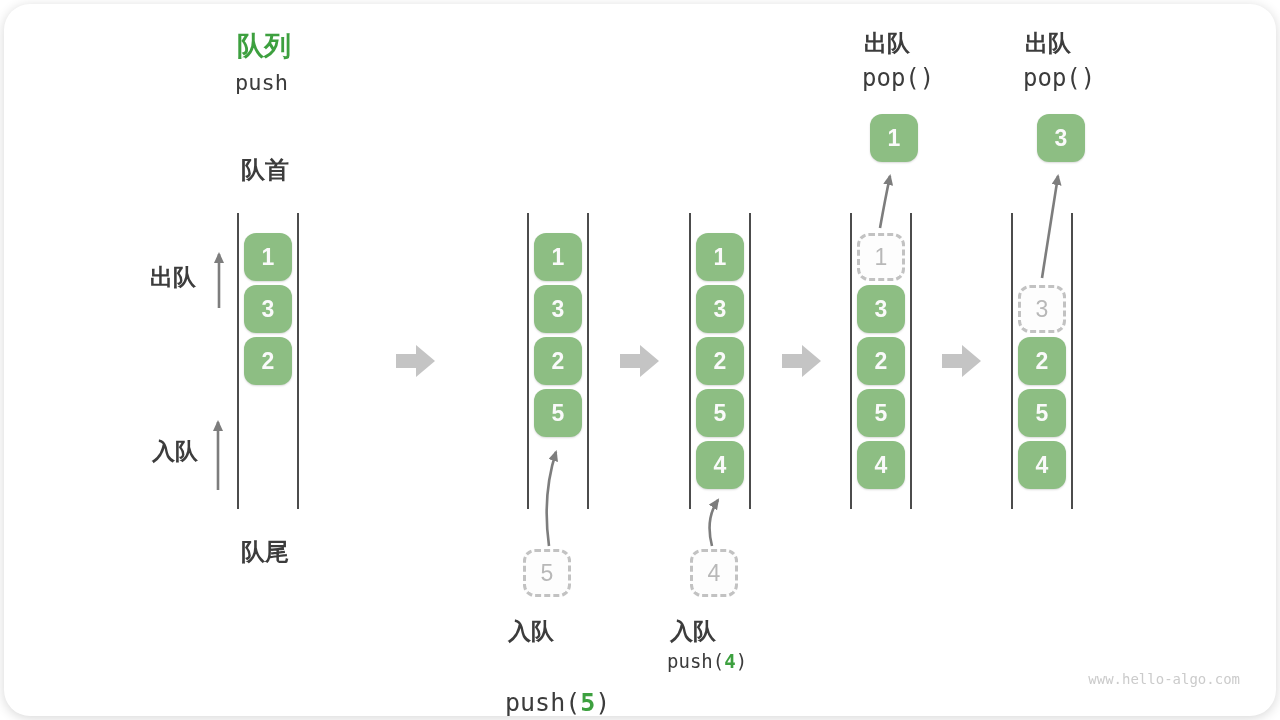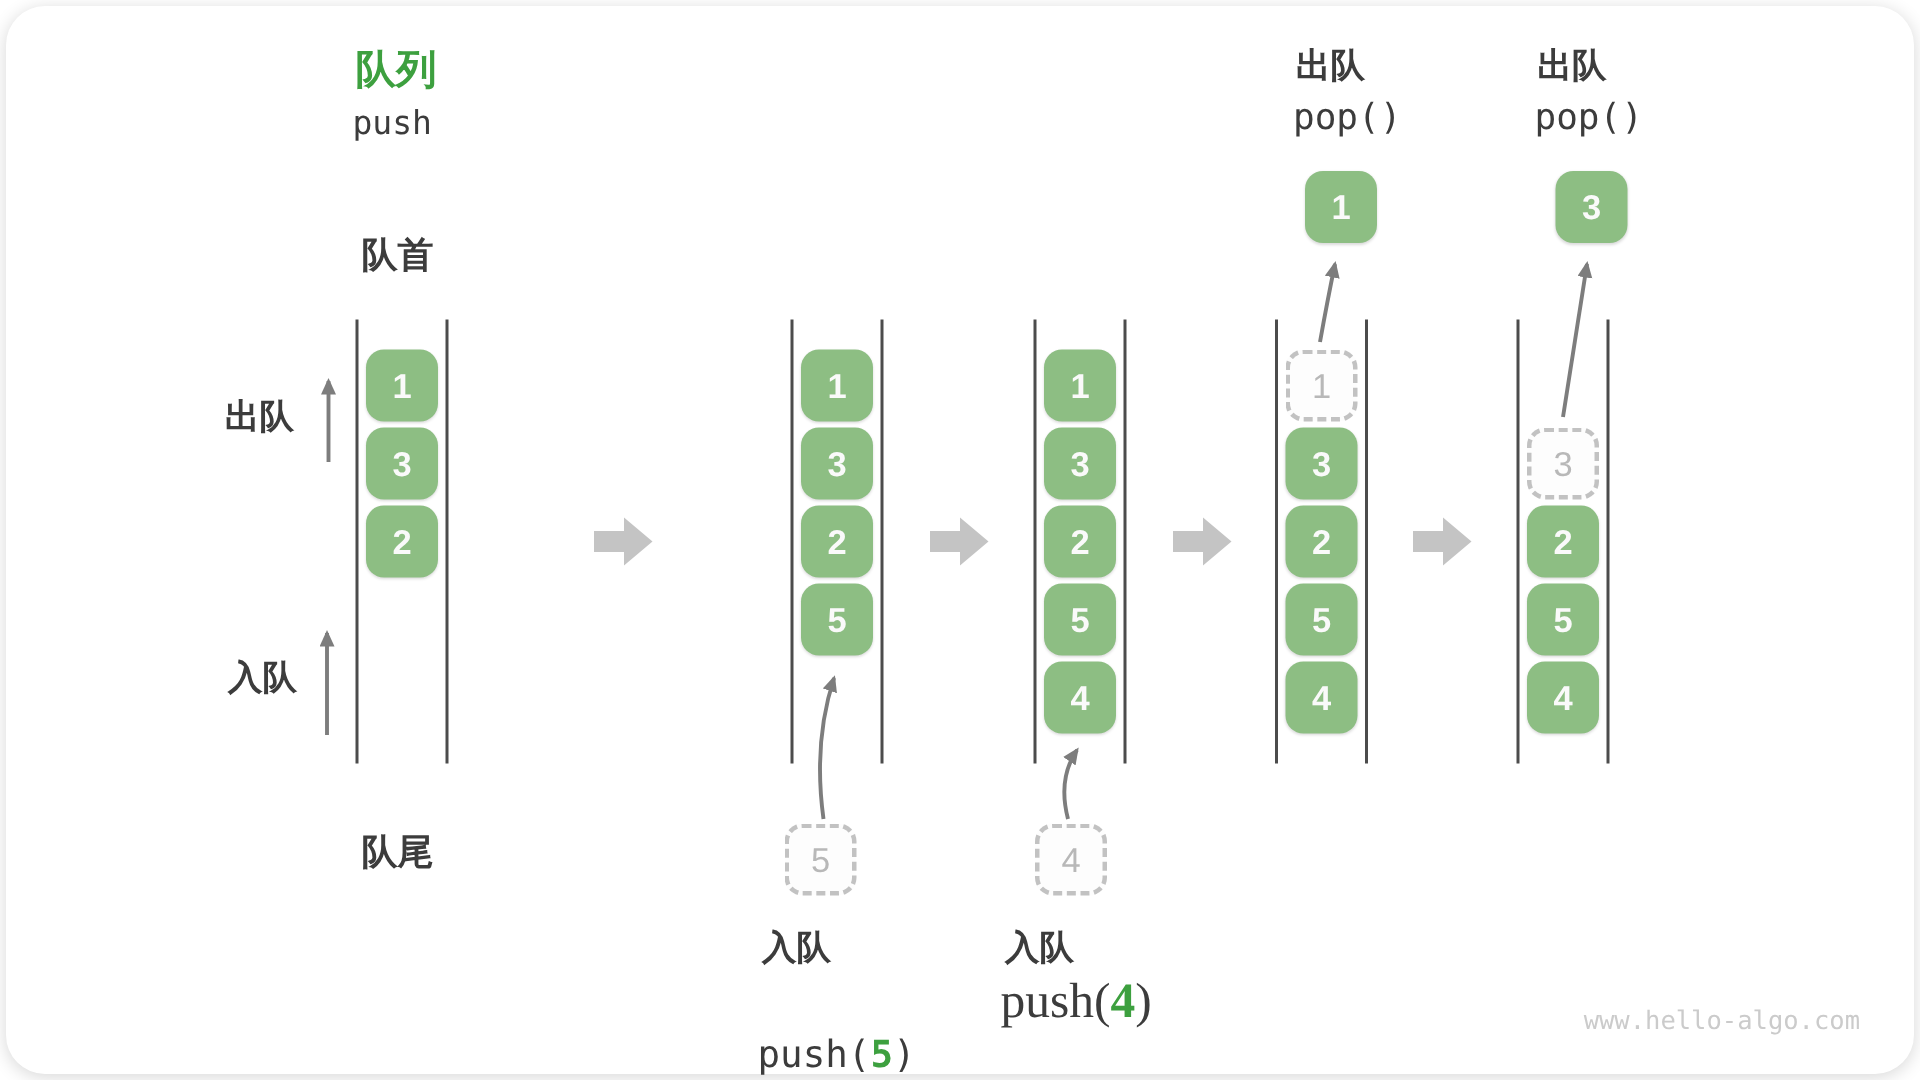--- a/index.html
+++ b/index.html
@@ -42,21 +42,21 @@
 
 <div id="canvas">
   <div class="card"></div>
 
   <div class="zh accent" style="left:237px;top:28px;font-size:27px;">队列</div>
   <div class="mono" style="left:235px;top:70px;font-size:22px;">push</div>
 
   <div class="zh" style="left:241px;top:154px;font-size:24px;">队首</div>
   <div class="zh" style="left:150px;top:262px;font-size:23px;">出队</div>
   <div class="zh" style="left:152px;top:436px;font-size:23px;">入队</div>
-  <div class="zh" style="left:241px;top:552px;font-size:24px;">队尾</div>
+  <div class="zh" style="left:241px;top:536px;font-size:24px;">队尾</div>
 
   <div class="rail" style="left:237px;"></div>
   <div class="qbox" style="left:244px;top:233px;">1</div>
   <div class="qbox" style="left:244px;top:285px;">3</div>
   <div class="qbox" style="left:244px;top:337px;">2</div>
 
   <div class="rail" style="left:527px;"></div>
   <div class="qbox" style="left:534px;top:233px;">1</div>
   <div class="qbox" style="left:534px;top:285px;">3</div>
   <div class="qbox" style="left:534px;top:337px;">2</div>
@@ -66,21 +66,21 @@
   <div class="mono" style="left:505px;top:688px;font-size:25px;"><span>push(</span><span class="codearg">5</span><span>)</span></div>
 
   <div class="rail" style="left:689px;"></div>
   <div class="qbox" style="left:696px;top:233px;">1</div>
   <div class="qbox" style="left:696px;top:285px;">3</div>
   <div class="qbox" style="left:696px;top:337px;">2</div>
   <div class="qbox" style="left:696px;top:389px;">5</div>
   <div class="qbox" style="left:696px;top:441px;">4</div>
   <div class="qbox ghost" style="left:690px;top:549px;">4</div>
   <div class="zh" style="left:670px;top:616px;font-size:23px;">入队</div>
-  <div class="mono" style="left:667px;top:650px;font-size:33px;font-family:Liberation Serif, serif;"><span>push(</span><span class="codearg">4</span><span>)</span></div>
+  <div class="mono" style="left:667px;top:650px;font-size:19px;"><span>push(</span><span class="codearg">4</span><span>)</span></div>
 
   <div class="rail" style="left:850px;"></div>
   <div class="qbox ghost" style="left:857px;top:233px;">1</div>
   <div class="qbox" style="left:857px;top:285px;">3</div>
   <div class="qbox" style="left:857px;top:337px;">2</div>
   <div class="qbox" style="left:857px;top:389px;">5</div>
   <div class="qbox" style="left:857px;top:441px;">4</div>
   <div class="qbox" style="left:870px;top:114px;">1</div>
   <div class="zh" style="left:864px;top:28px;font-size:23px;">出队</div>
   <div class="mono" style="left:862px;top:64px;font-size:24px;">pop()</div>
@@ -114,14 +114,14 @@
       </marker>
     </defs>
     <path class="flow" d="M219,308 L219,254" marker-end="url(#ah)"></path>
     <path class="flow" d="M218,490 L218,422" marker-end="url(#ah)"></path>
     <path class="flow" d="M549,546 Q542,495 556,452" marker-end="url(#ah)"></path>
     <path class="flow" d="M712,546 Q705,519 718,500" marker-end="url(#ah)"></path>
     <path class="flow" d="M880,228 Q885,200 890,176" marker-end="url(#ah)"></path>
     <path class="flow" d="M1042,278 Q1051,220 1058,176" marker-end="url(#ah)"></path>
   </svg>
 
-  <div class="watermark" style="right:40px;top:671px;font-size:17px;">www.hello-algo.com</div>
+  <div class="watermark" style="right:40px;top:671px;font-size:14px;">www.hello-algo.com</div>
 </div>
 
 </body></html>

